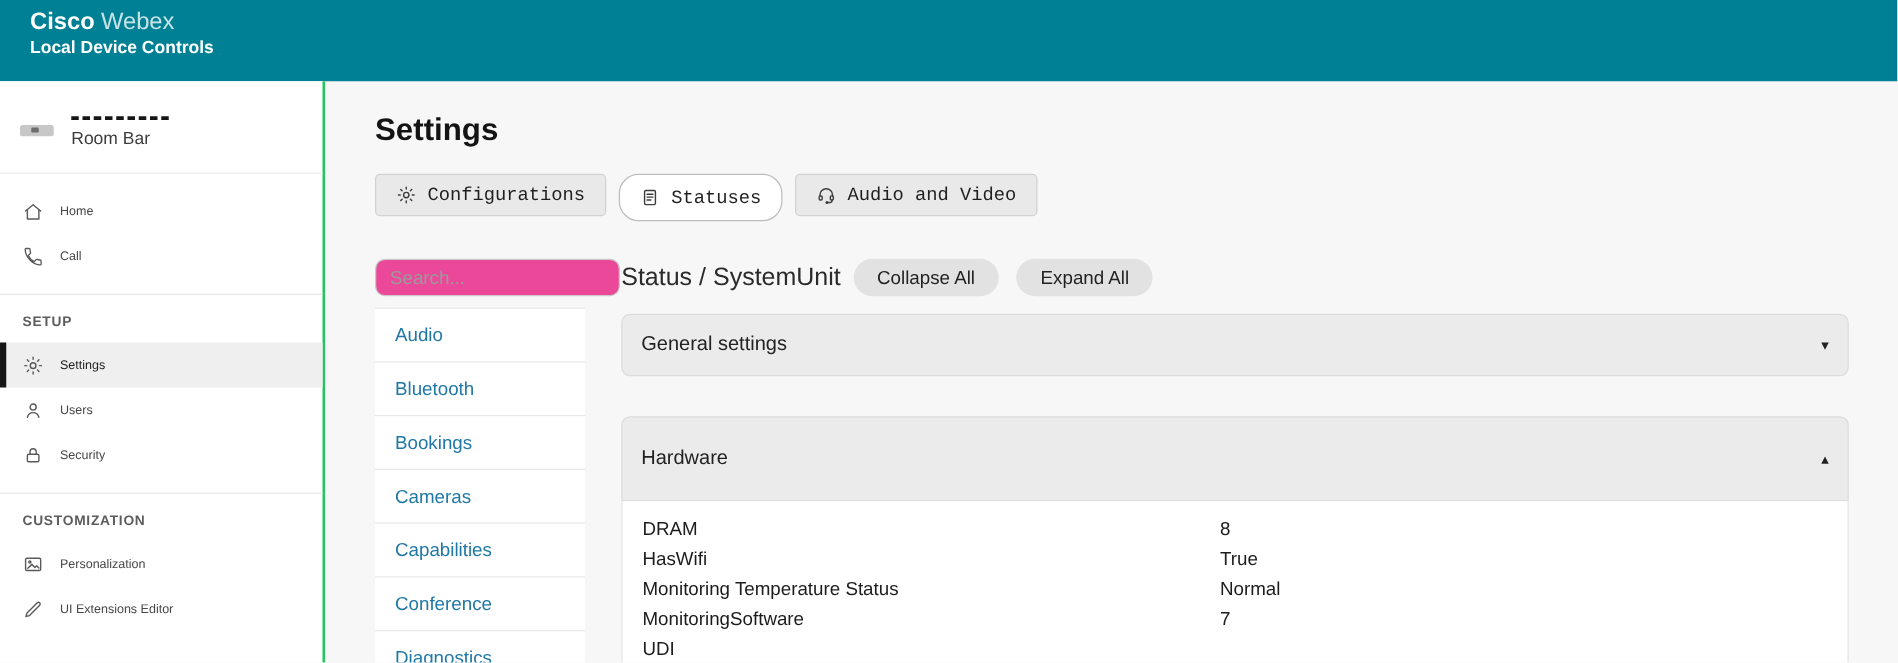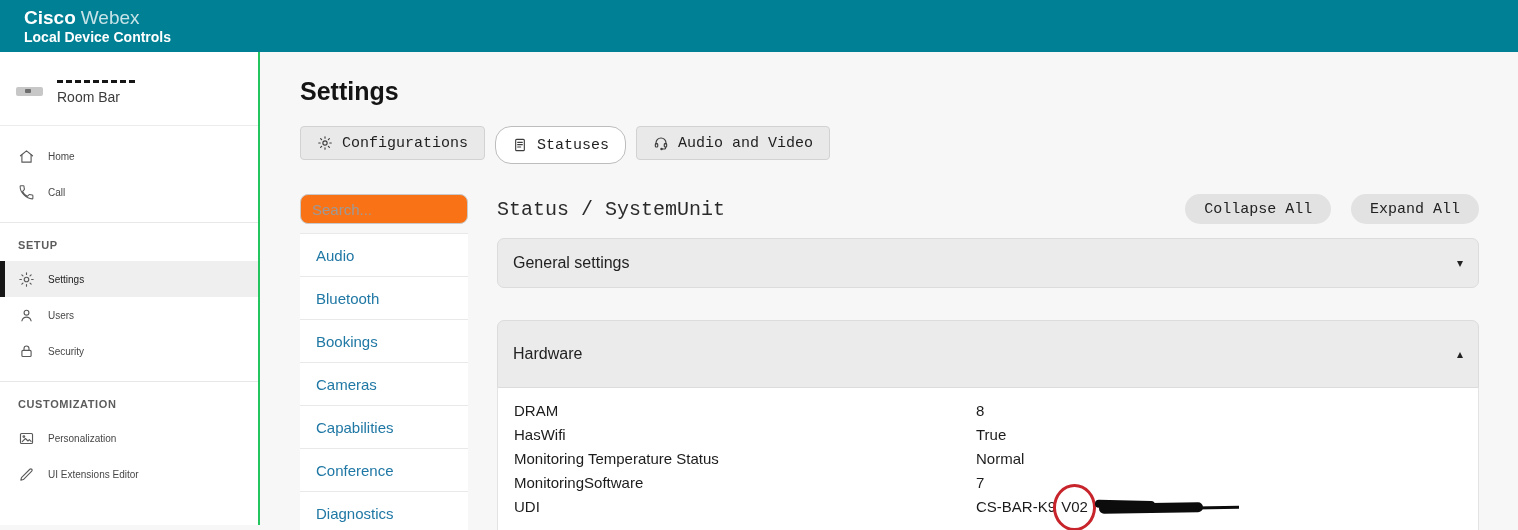--- a/index.html
+++ b/index.html
@@ -4,21 +4,21 @@
 <style>
   * { box-sizing: border-box; }
   html,body { margin:0; padding:0; }
   body {
     width:1518px; height:530px; overflow:hidden;
     font-family:"Liberation Sans", sans-serif;
     background:#f7f7f7; color:#1c1c1c;
   }
 
   
-  .topbar { height:52px; background:#008094; color:#fff; padding:7px 0 0 24px; }
+  .topbar { height:65px; background:#008094; color:#fff; padding:7px 0 0 24px; }
   .brand { font-size:19px; line-height:22px; }
   .brand-bold { font-weight:bold; }
   .brand-light { color:rgba(255,255,255,.78); margin-left:5px; }
   .topbar-subtitle { font-size:14px; font-weight:bold; line-height:17px; }
 
   
   .app { display:flex; height:473px; }
 
   
   .sidebar { width:260px; background:#fff; border-right:2px solid #22c55e; flex:none; }
@@ -44,30 +44,30 @@
   .tab { display:flex; align-items:center; gap:9px; height:34px; padding:0 16px;
          background:#e9e9e9; border:1px solid #d2d2d2; border-radius:4px;
          font-size:15px; color:#1f1f1f; font-family:Liberation Mono, monospace; cursor:pointer; }
   .tab.active { background:#fff; border:1px solid #bdbdbd; border-radius:16px; height:38px; margin-top:0; }
   .tab .icn { display:flex; color:#3d3d3d; }
 
   .content { display:flex; gap:29px; margin-top:30px; }
 
   
   .left-col { width:168px; flex:none; }
-  .search-input { width:168px; height:30px; border:1px solid #c9c9c9; border-radius:8px;
-                  padding:0 11px; font-size:15px; color:#333; font-family:inherit; outline:none; background:#f97316; }
+  .search-input { width:196px; height:30px; border:1px solid #c9c9c9; border-radius:8px;
+                  padding:0 11px; font-size:15px; color:#333; font-family:inherit; outline:none; background:#ec4899; }
   .search-input::placeholder { color:#9a9a9a; }
   .nav-list { margin-top:9px; background:#fff; }
   .nav-list-item { height:43px; display:flex; align-items:center; padding:0 16px;
                    color:#2078a5; font-size:15px; border-top:1px solid #e9e9e9; cursor:pointer; }
 
   
   .right-col { flex:1; margin-right:39px; }
-  .status-bar { display:flex; align-items:center; justify-content:space-between; height:30px;font-family:Liberation Mono, monospace; }
+  .status-bar { display:flex; align-items:center; height:30px; }
   .status-title { font-size:20px; color:#2b2b2b; }
   .pill-btn { height:30px; padding:0 19px; border:none; border-radius:15px; background:#e2e2e2;
               font-size:15px; color:#222; font-family:inherit; margin-left:10px; cursor:pointer; }
 
   .panel-header { background:#ebebeb; border:1px solid #dcdcdc; border-radius:7px;
                   display:flex; align-items:center; justify-content:space-between;
                   padding:0 15px; font-size:16px; color:#222; cursor:pointer; }
   .panel-general { margin-top:14px; }
   .panel-general .panel-header { height:50px;align-items:center; }
   .panel-hardware { margin-top:32px; }
@@ -273,23 +273,20 @@
             <div class="h-row">
               <div class="h-label">Monitoring Temperature Status</div>
               <div class="h-value">Normal</div>
             </div>
             <div class="h-row">
               <div class="h-label">MonitoringSoftware</div>
               <div class="h-value">7</div>
             </div>
             <div class="h-row">
               <div class="h-label">UDI</div>
-              <div class="h-value">
-                <span>CS-BAR-K9 </span><span class="red-circle"><span>V02</span></span><span class="scribble"></span>
-              </div>
             </div>
             <div class="nested-panel"></div>
           </div>
         </div>
       </div>
     </div>
   </div>
 </div>
 
 </body></html>

